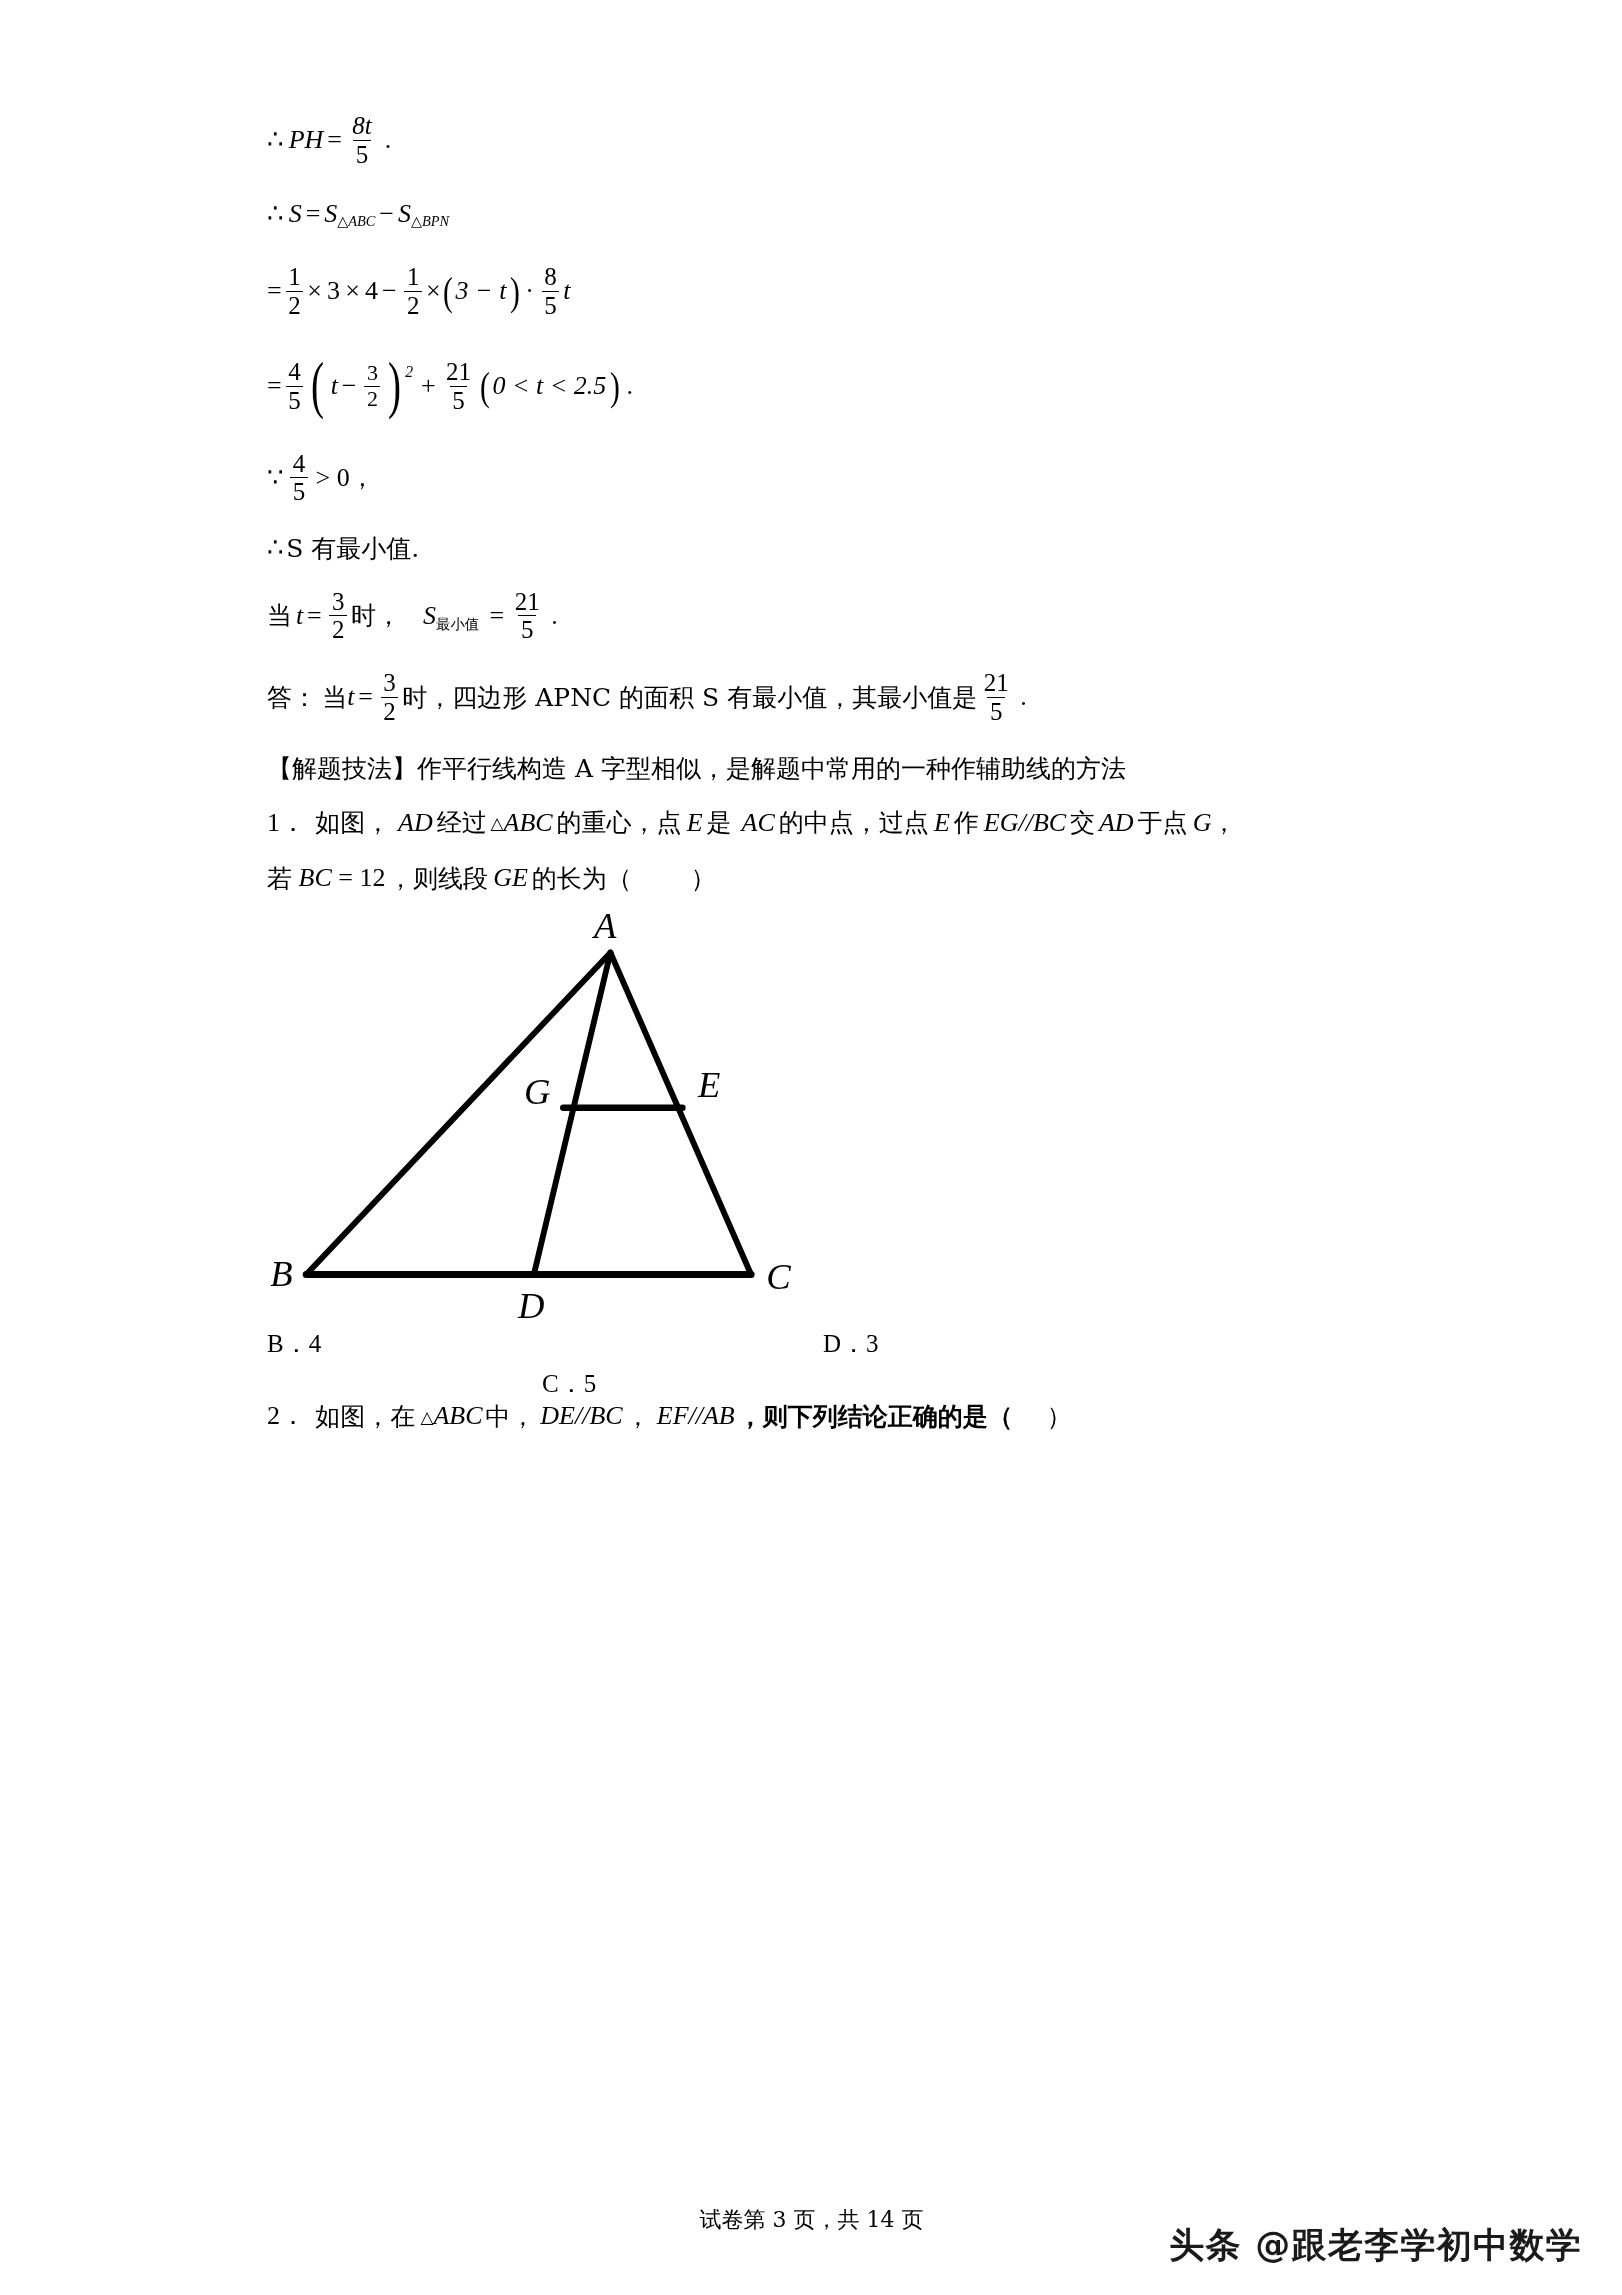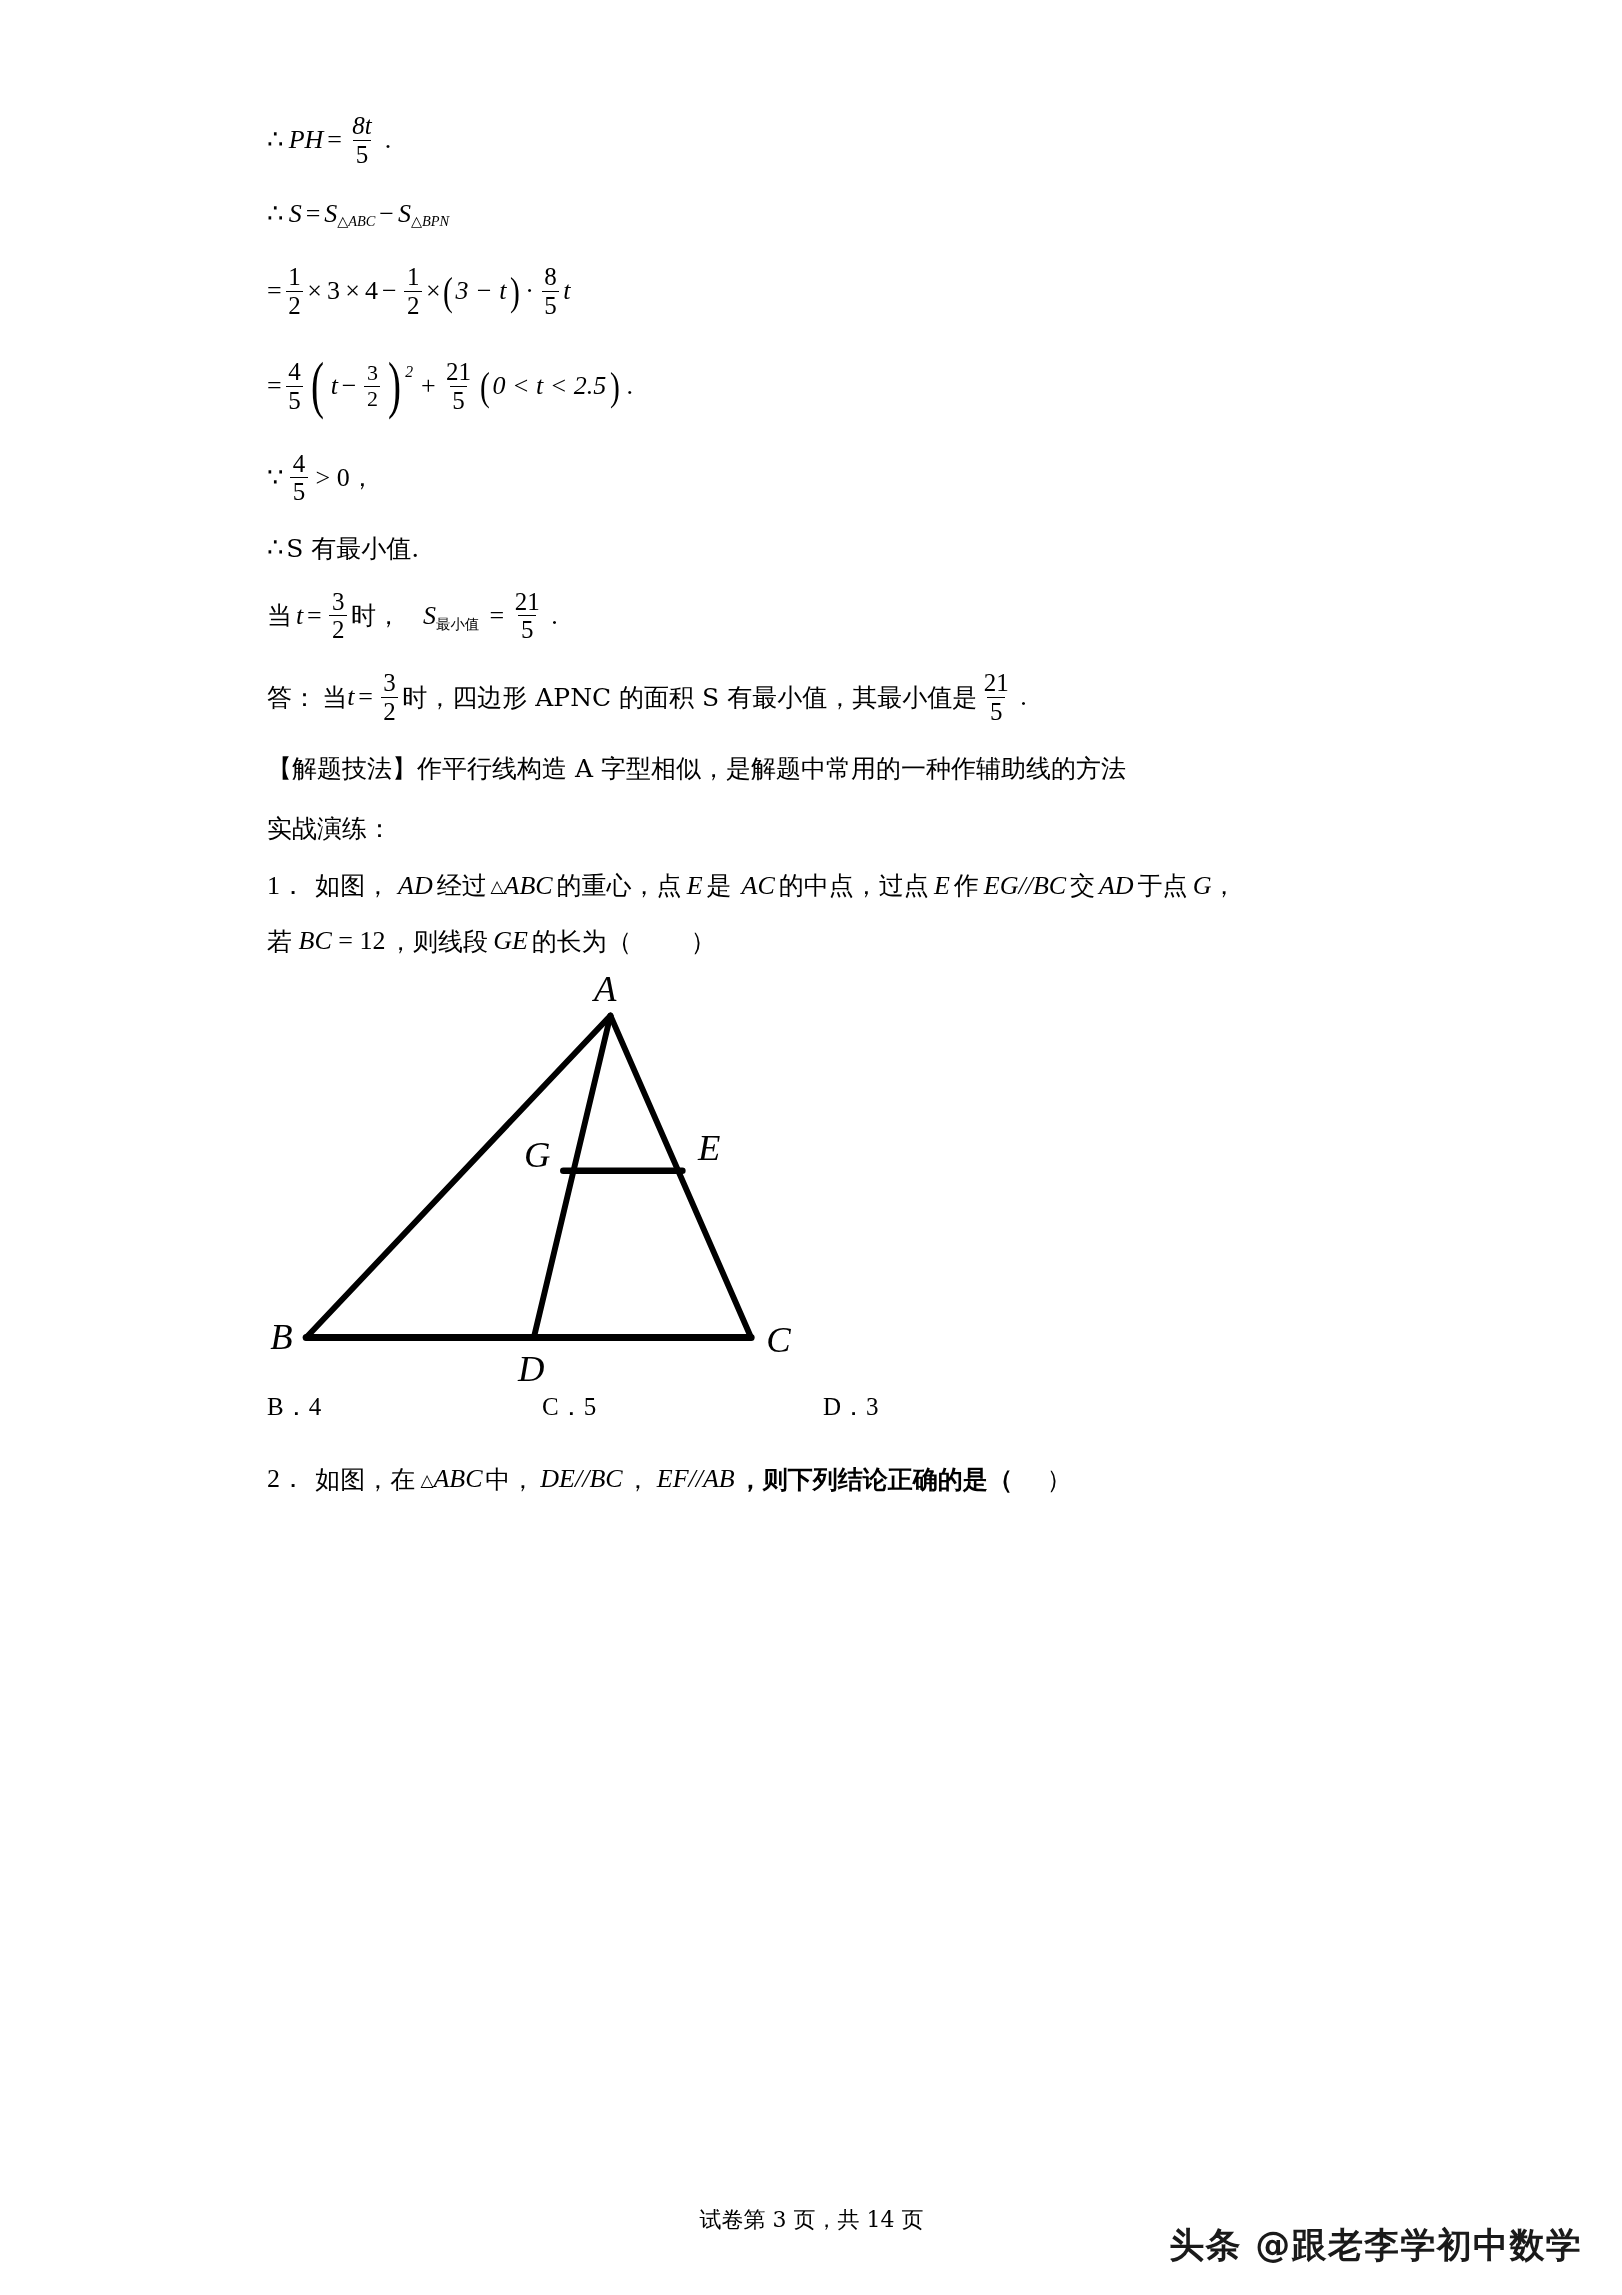--- a/index.html
+++ b/index.html
@@ -115,21 +115,21 @@
   }
 
   
   .options {
     display: flex;
     font-size: 25px;
   }
   .options .opt { white-space: nowrap; }
   .opt-a { width: 288px; }
   .opt-b { width: 275px; }
-  .opt-c { width: 281px; }
+  .opt-c { width: 281px; margin-top: 40px; }
 
   
   .footer {
     position: absolute;
     left: 0;
     top: 2205px;
     width: 1623px;
     text-align: center;
     font-size: 22px;
     font-family: "DejaVu Serif", "Liberation Serif", serif;
@@ -278,23 +278,20 @@
         <span class="num mn">21</span>
         <span class="den mn">5</span>
       </span>
       <span class="mn" style="margin-left:5.2px;">.</span>
     </div>
 
     <div class="line row" style="height:58px;">
       <span class="cn">【解题技法】作平行线构造 A 字型相似，是解题中常用的一种作辅助线的方法</span>
     </div>
 
-    <div class="line row" style="height:63px;">
-      <span class="cn">实战演练：</span>
-    </div>
 
     <div class="line row" style="height:51px;">
       <span class="mn">1．</span>
       <span class="cn" style="margin-left:9.2px;">如图，</span>
       <span class="mi" style="margin-left:7.9px;">AD</span>
       <span class="cn" style="margin-left:3.9px;">经过</span>
       <span class="tri" style="margin-left:3.9px;">△</span>
       <span class="mi">ABC</span>
       <span class="cn" style="margin-left:3.9px;">的重心，点</span>
       <span class="mi" style="margin-left:5.2px;">E</span>

